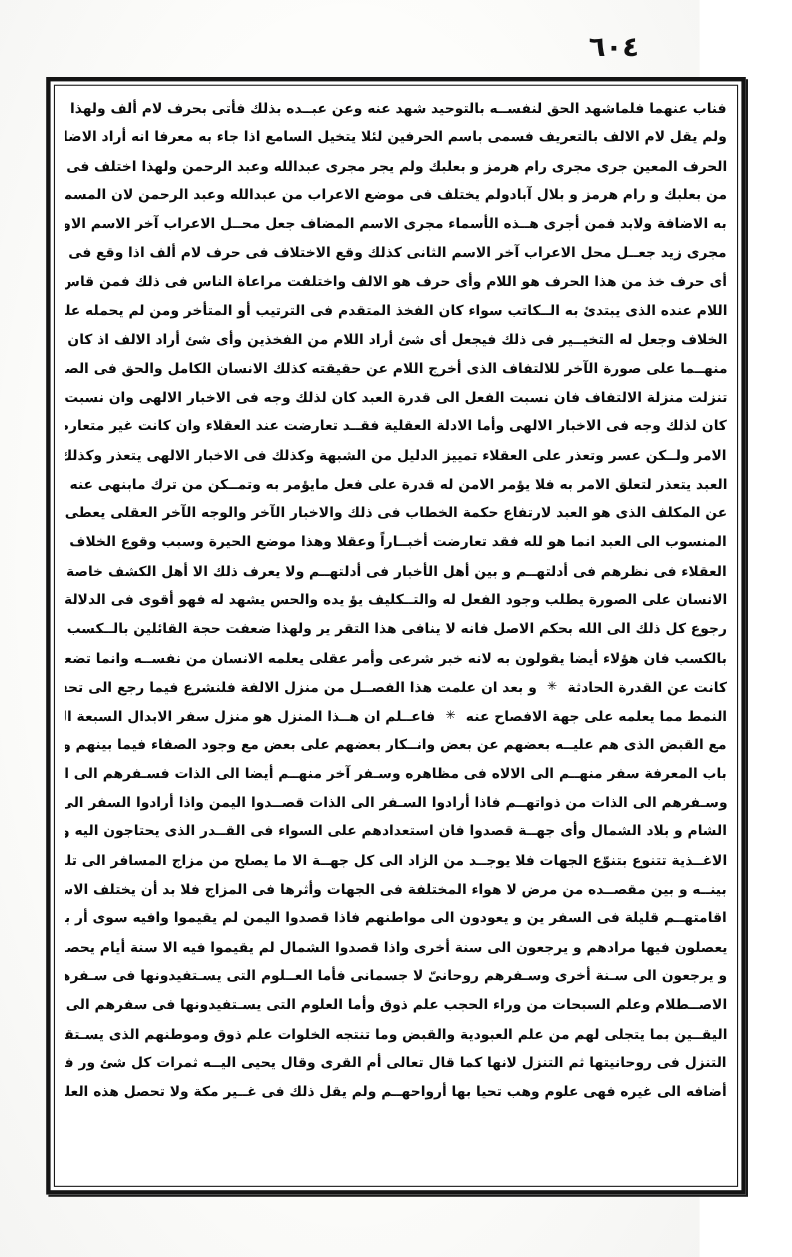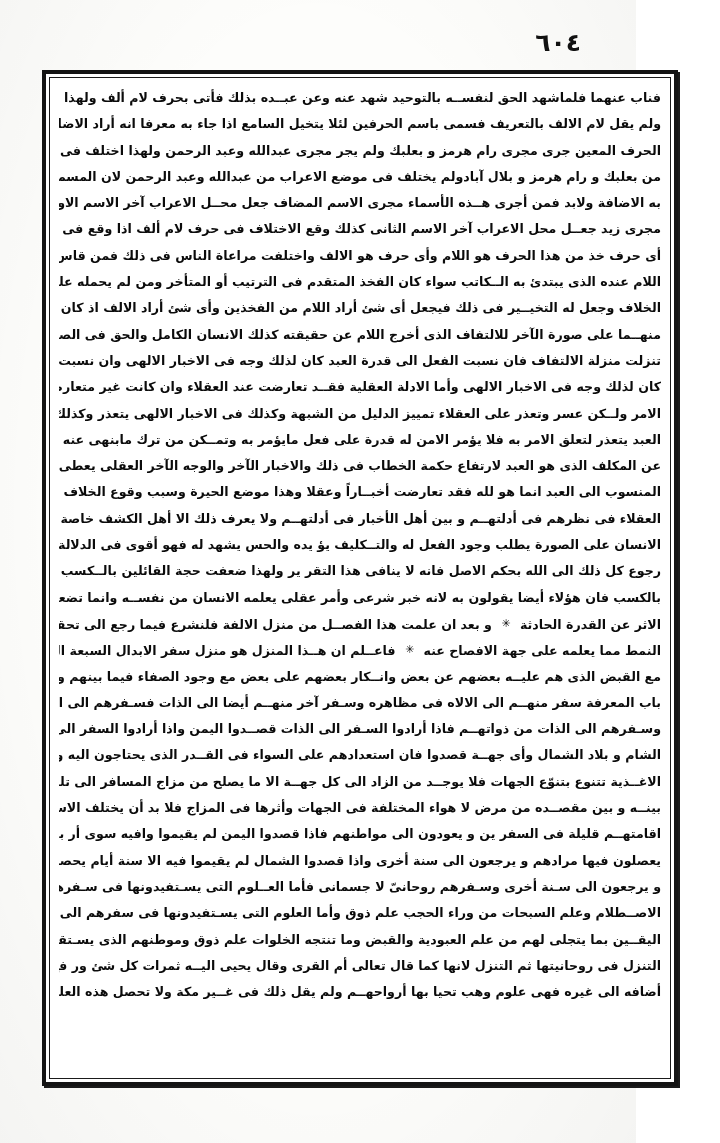--- a/index.html
+++ b/index.html
@@ -148,21 +148,21 @@
           <div class="line"><span class="run"><span>تنزلت منزلة الالتفاف  فان نسبت الفعل الى قدرة العبد كان لذلك وجه فى الاخبار الالهى وان نسبت الفعــل الى الله</span></span></div>
           <div class="line"><span class="run"><span>كان لذلك وجه فى الاخبار الالهى  وأما الادلة العقلية فقــد تعارضت عند العقلاء وان كانت غير متعارضة  فى نفس</span></span></div>
           <div class="line"><span class="run"><span>الامر ولــكن عسر وتعذر على العقلاء تمييز الدليل من الشبهة وكذلك فى الاخبار الالهى يتعذر وكذلك فى حقيقة</span></span></div>
           <div class="line"><span class="run"><span>العبد يتعذر لتعلق الامر به فلا يؤمر الامن له قدرة على فعل مايؤمر به وتمــكن من ترك مابنهى عنه فيعسر نفى الفعل</span></span></div>
           <div class="line"><span class="run"><span>عن المكلف الذى هو العبد لارتفاع حكمة الخطاب فى ذلك والاخبار الآخر والوجه الآخر العقلى يعطى ان الفعل</span></span></div>
           <div class="line"><span class="run"><span>المنسوب الى العبد انما هو لله فقد تعارضت أخبــاراً وعقلا وهذا موضع الحيرة وسبب وقوع الخلاف فى هــذه المسئلة بين</span></span></div>
           <div class="line"><span class="run"><span>العقلاء فى نظرهم فى أدلتهــم و بين أهل الأخبار فى أدلتهــم ولا يعرف ذلك الا أهل الكشف خاصة من أهل الله وكون</span></span></div>
           <div class="line"><span class="run"><span>الانسان على الصورة يطلب وجود الفعل له والتــكليف يؤ يده والحس يشهد له فهو أقوى  فى الدلالة ولا يقــدح فيه</span></span></div>
           <div class="line"><span class="run"><span>رجوع كل ذلك الى الله بحكم الاصل  فانه لا ينافى هذا التقر ير  ولهذا ضعفت حجة القائلين بالــكسب لامن كونهم قالوا</span></span></div>
           <div class="line"><span class="run"><span>بالكسب فان هؤلاء أيضا يقولون به لانه خبر شرعى وأمر عقلى يعلمه الانسان من نفســه وانما تضعف عنهم فى نفى</span></span></div>
-          <div class="line"><span class="run"><span>الاثر عن القدرة الحادثة  </span><span class="sep">✳</span><span>  و بعد ان علمت هذا الفصــل من منزل الالفة فلنشرع فيما رجع الى تحقيقه فى غيرهــذا</span></span></div>
+          <div class="line"><span class="run"><span>كانت عن القدرة الحادثة  </span><span class="sep">✳</span><span>  و بعد ان علمت هذا الفصــل من منزل الالفة فلنشرع فيما رجع الى تحقيقه فى غيرهــذا</span></span></div>
           <div class="line"><span class="run"><span>النمط مما يعلمه على جهة الافصاح عنه  </span><span class="sep">✳</span><span>  فاعــلم ان هــذا المنزل هو منزل سفر الابدال السبعة المجتمعين المتألفين</span></span></div>
           <div class="line"><span class="run"><span>مع القبض الذى هم عليــه بعضهم عن بعض وانــكار بعضهم على بعض مع وجود الصفاء فيما بينهم  وهم سفران  فى</span></span></div>
           <div class="line"><span class="run"><span>باب المعرفة سفر منهــم الى الالاه  فى مظاهره وسـفر آخر منهــم أيضا الى الذات فسـفرهم الى الالاه من ر بو بيتهم</span></span></div>
           <div class="line"><span class="run"><span>وسـفرهم الى الذات من ذواتهــم  فاذا أرادوا السـفر الى الذات قصــدوا اليمن واذا أرادوا السفر الى الالاه قصــدوا</span></span></div>
           <div class="line"><span class="run"><span>الشام و بلاد الشمال وأى جهــة قصدوا   فان استعدادهم على السواء فى القــدر الذى يحتاجون اليه  وان تنوّع  فان</span></span></div>
           <div class="line"><span class="run"><span>الاغــذية تتنوع بتنوّع الجهات فلا يوجــد من الزاد الى كل جهــة الا ما يصلح من مزاج المسافر الى تلك الجهة لئلا يحول</span></span></div>
           <div class="line"><span class="run"><span>بينــه و بين مقصــده من مرض لا هواء المختلفة  فى الجهات وأثرها فى المزاج فلا بد أن يختلف الاستعداد على ان</span></span></div>
           <div class="line"><span class="run"><span>اقامتهــم قليلة  فى السفر ين و يعودون الى مواطنهم  فاذا قصدوا اليمن لم يقيموا وافيه سوى أر بعة وعشر ين يوما</span></span></div>
           <div class="line"><span class="run"><span>يعصلون فيها مرادهم و يرجعون الى سنة أخرى  واذا قصدوا الشمال لم يقيموا فيه الا سنة أيام يحصلون فيها مرادهم</span></span></div>
           <div class="line"><span class="run"><span>و يرجعون الى سـنة أخرى وسـفرهم روحانىّ لا جسمانى  فأما العــلوم التى يسـتفيدونها فى سـفرهم الى اليمن فعلوم</span></span></div>

